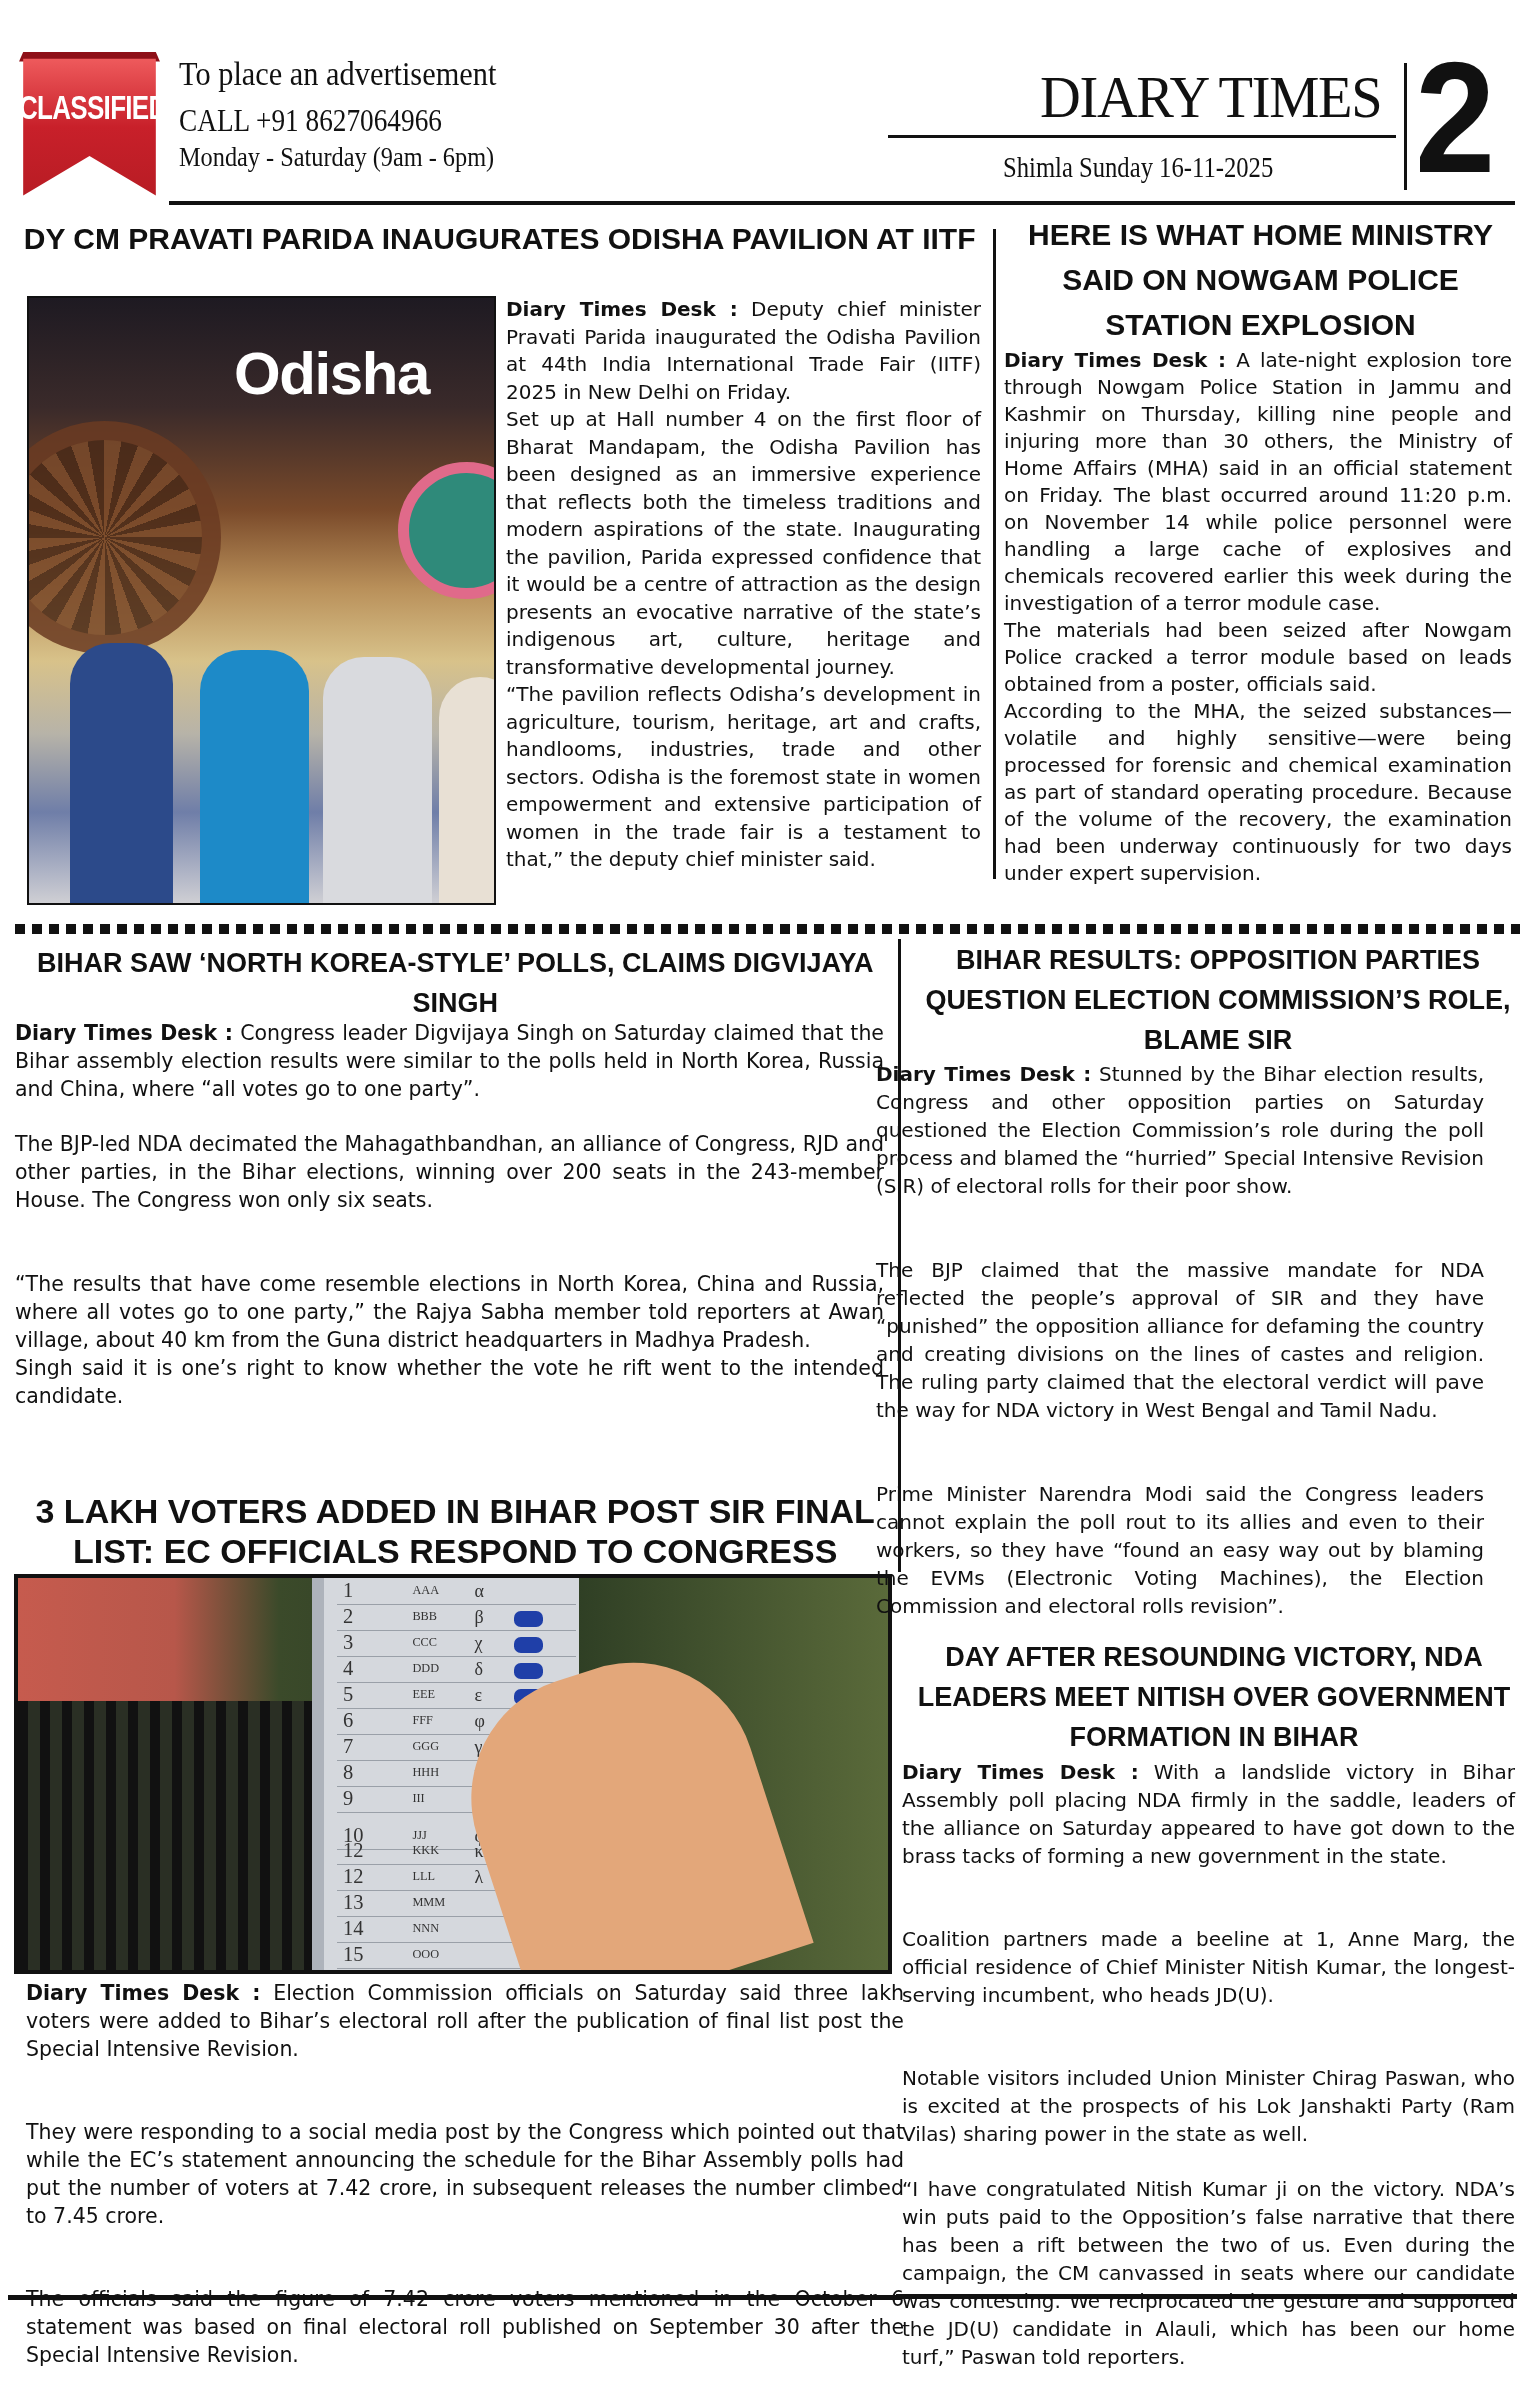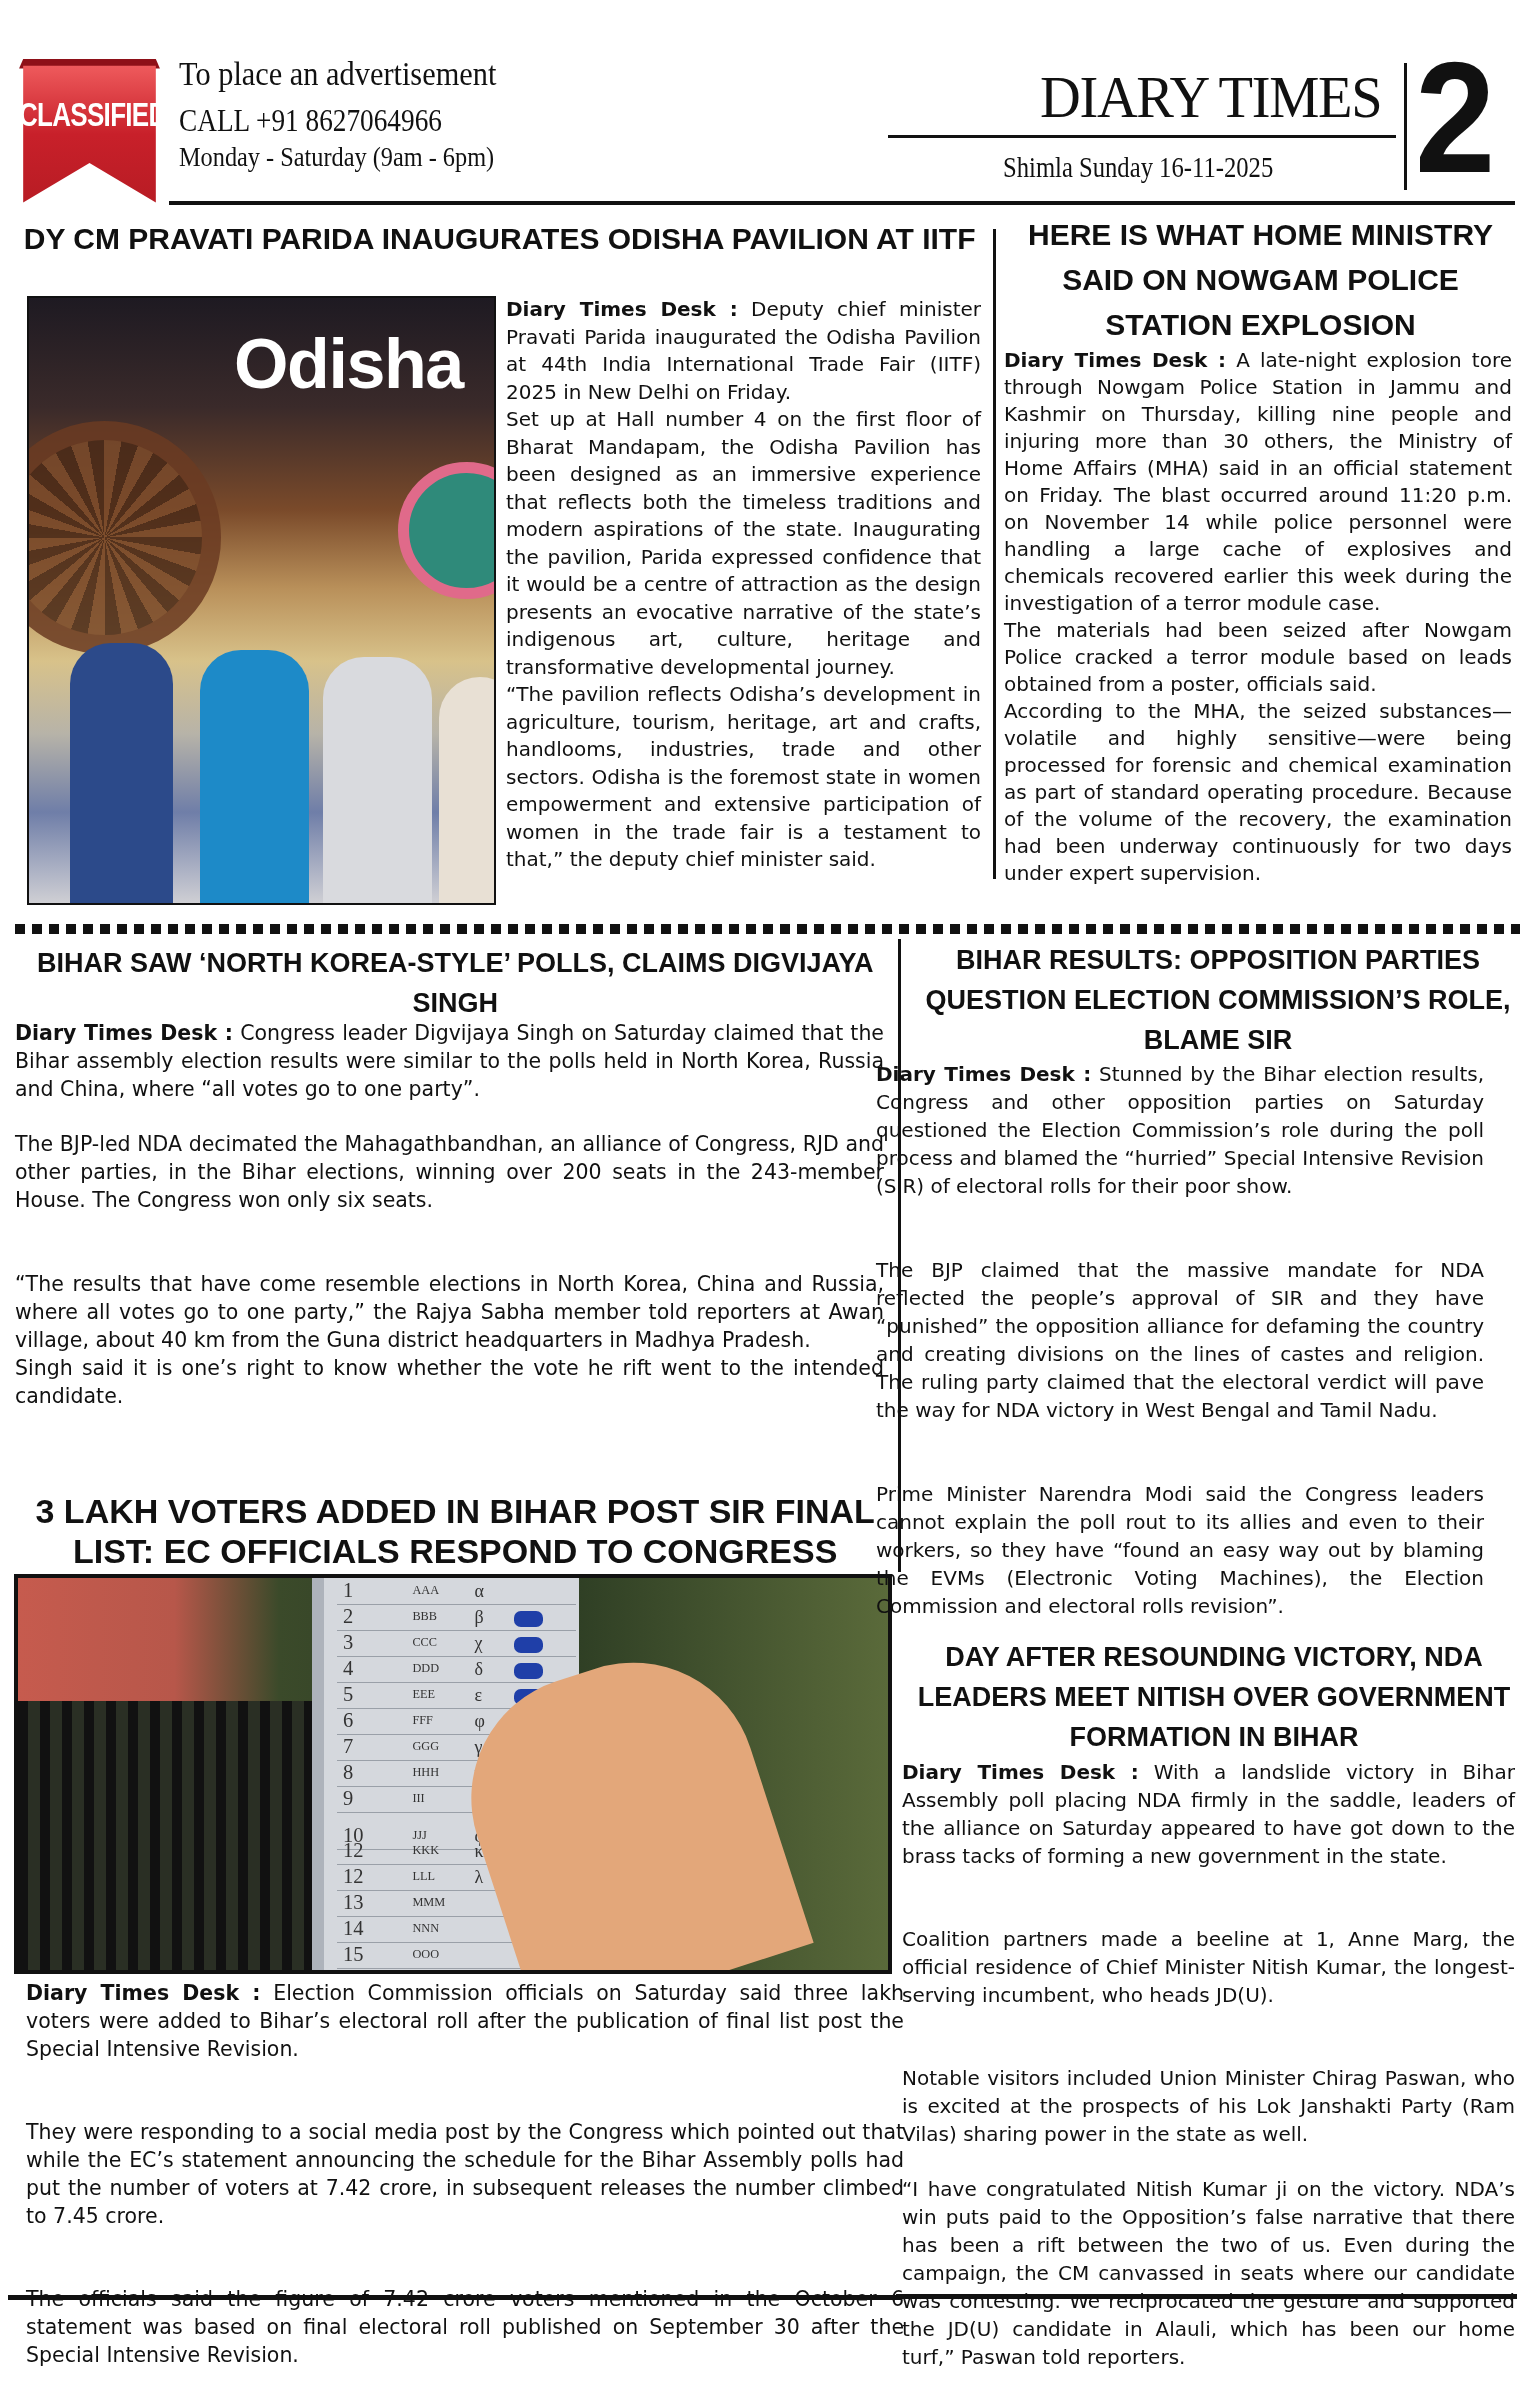--- a/index.html
+++ b/index.html
@@ -2,21 +2,21 @@
 <html style="font-size:11px"><head>
 <meta charset="utf-8">
 <style>
   * { margin:0; padding:0; box-sizing:border-box; }
   html, body { width:1533px; height:2401px; background:#ffffff; overflow:hidden; }
   body { position:relative; font-family:"DejaVu Sans", sans-serif; color:#111; }
 
   .abs { position:absolute; }
 
   
-  .ribbon { left:19px; top:59px; width:141px; height:147px; }
+  .ribbon { left:19px; top:52px; width:141px; height:147px; }
   .ribbon-label { position:absolute; left:0; top:40px; width:141px; text-align:center;
     color:#fff; font-family:"Liberation Sans", sans-serif; font-weight:bold; font-size:26px;
     letter-spacing:-0.7px; transform:scaleY(1.3); }
   .ad-line { font-family:"Liberation Serif", serif; color:#111; white-space:nowrap; }
   .ad1 { left:179px; top:56px; font-size:33px; transform:scaleX(0.92); transform-origin:left; }
   .ad2 { left:179px; top:103px; font-size:31px; transform:scaleX(0.88); transform-origin:left; }
   .ad3 { left:179px; top:142px; font-size:27px; transform:scaleX(0.9); transform-origin:left; }
 
   .brand { left:1040px; top:63px; font-family:"Liberation Serif", serif; font-size:60px;
     font-weight:normal; letter-spacing:-1.4px; white-space:nowrap; transform:scaleX(0.94); transform-origin:left; }
@@ -35,22 +35,22 @@
   .body-j p { margin:0; }
   .desk { font-weight:bold; }
   .gap { display:block; }
 
   .vrule { background:#111; width:3.4px; }
 
   
   .a1-head { left:13.7px; top:216px; width:972px; font-size:30px; line-height:45px; }
   .photo1 { left:27px; top:296px; width:469px; height:609px; border:2.7px solid #111;
     background:linear-gradient(180deg,#1e1a22 0%,#3a2a2a 18%,#7a4a2a 35%,#b9905a 48%,#d8c28a 60%,#b7b3a8 72%,#6f7ea8 85%,#cfcfd4 100%); overflow:hidden; }
-  .photo1 .odisha-text { position:absolute; left:205px; top:26px; font-family:"Liberation Sans", sans-serif;
-    font-weight:bold; font-size:70px; color:#fff; letter-spacing:-1.4px; }
+  .photo1 .odisha-text { position:absolute; left:205px; top:41px; font-family:"Liberation Sans", sans-serif;
+    font-weight:bold; font-size:60px; color:#fff; letter-spacing:-1.4px; }
   .photo1 .wheel { position:absolute; left:-41px; top:123px; width:233px; height:233px; border-radius:50%;
     border:19px solid #6b3b22; background:repeating-conic-gradient(#7a4a2a 0 10deg,#4a2a18 10deg 20deg); opacity:.85; }
   .photo1 .mask { position:absolute; left:369px; top:164px; width:137px; height:137px; border-radius:50%;
     background:#2f8a7a; border:11px solid #e06a8a; }
   .photo1 .person { position:absolute; bottom:0; border-radius:41px 41px 0 0; }
   .a1-body { left:506px; top:296px; width:475px; font-size:20px; line-height:27.5px; }
   .a1-vrule { left:993px; top:229px; height:650px; }
 
   
   .a2-head { left:1004px; top:212px; width:513px; font-size:30px; line-height:45px; }

